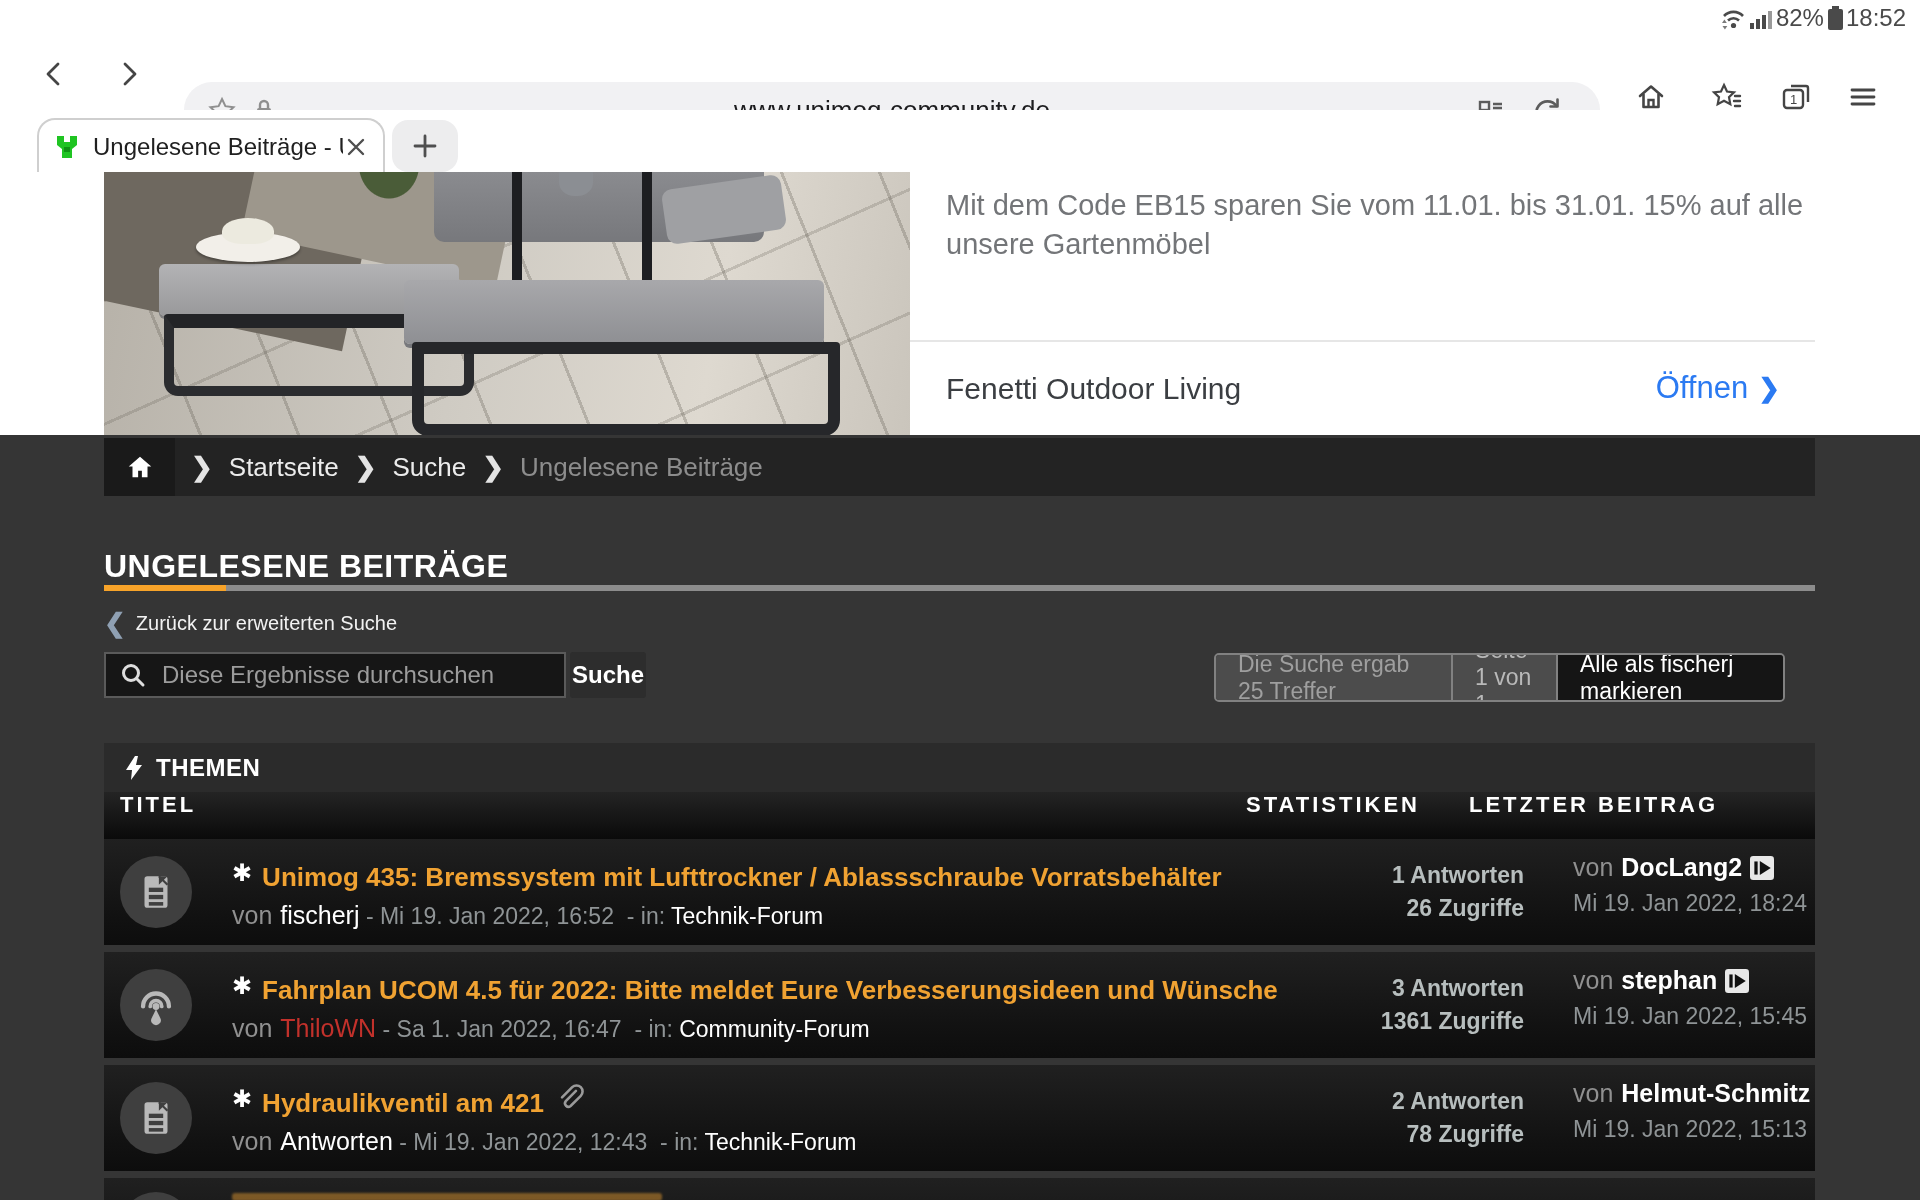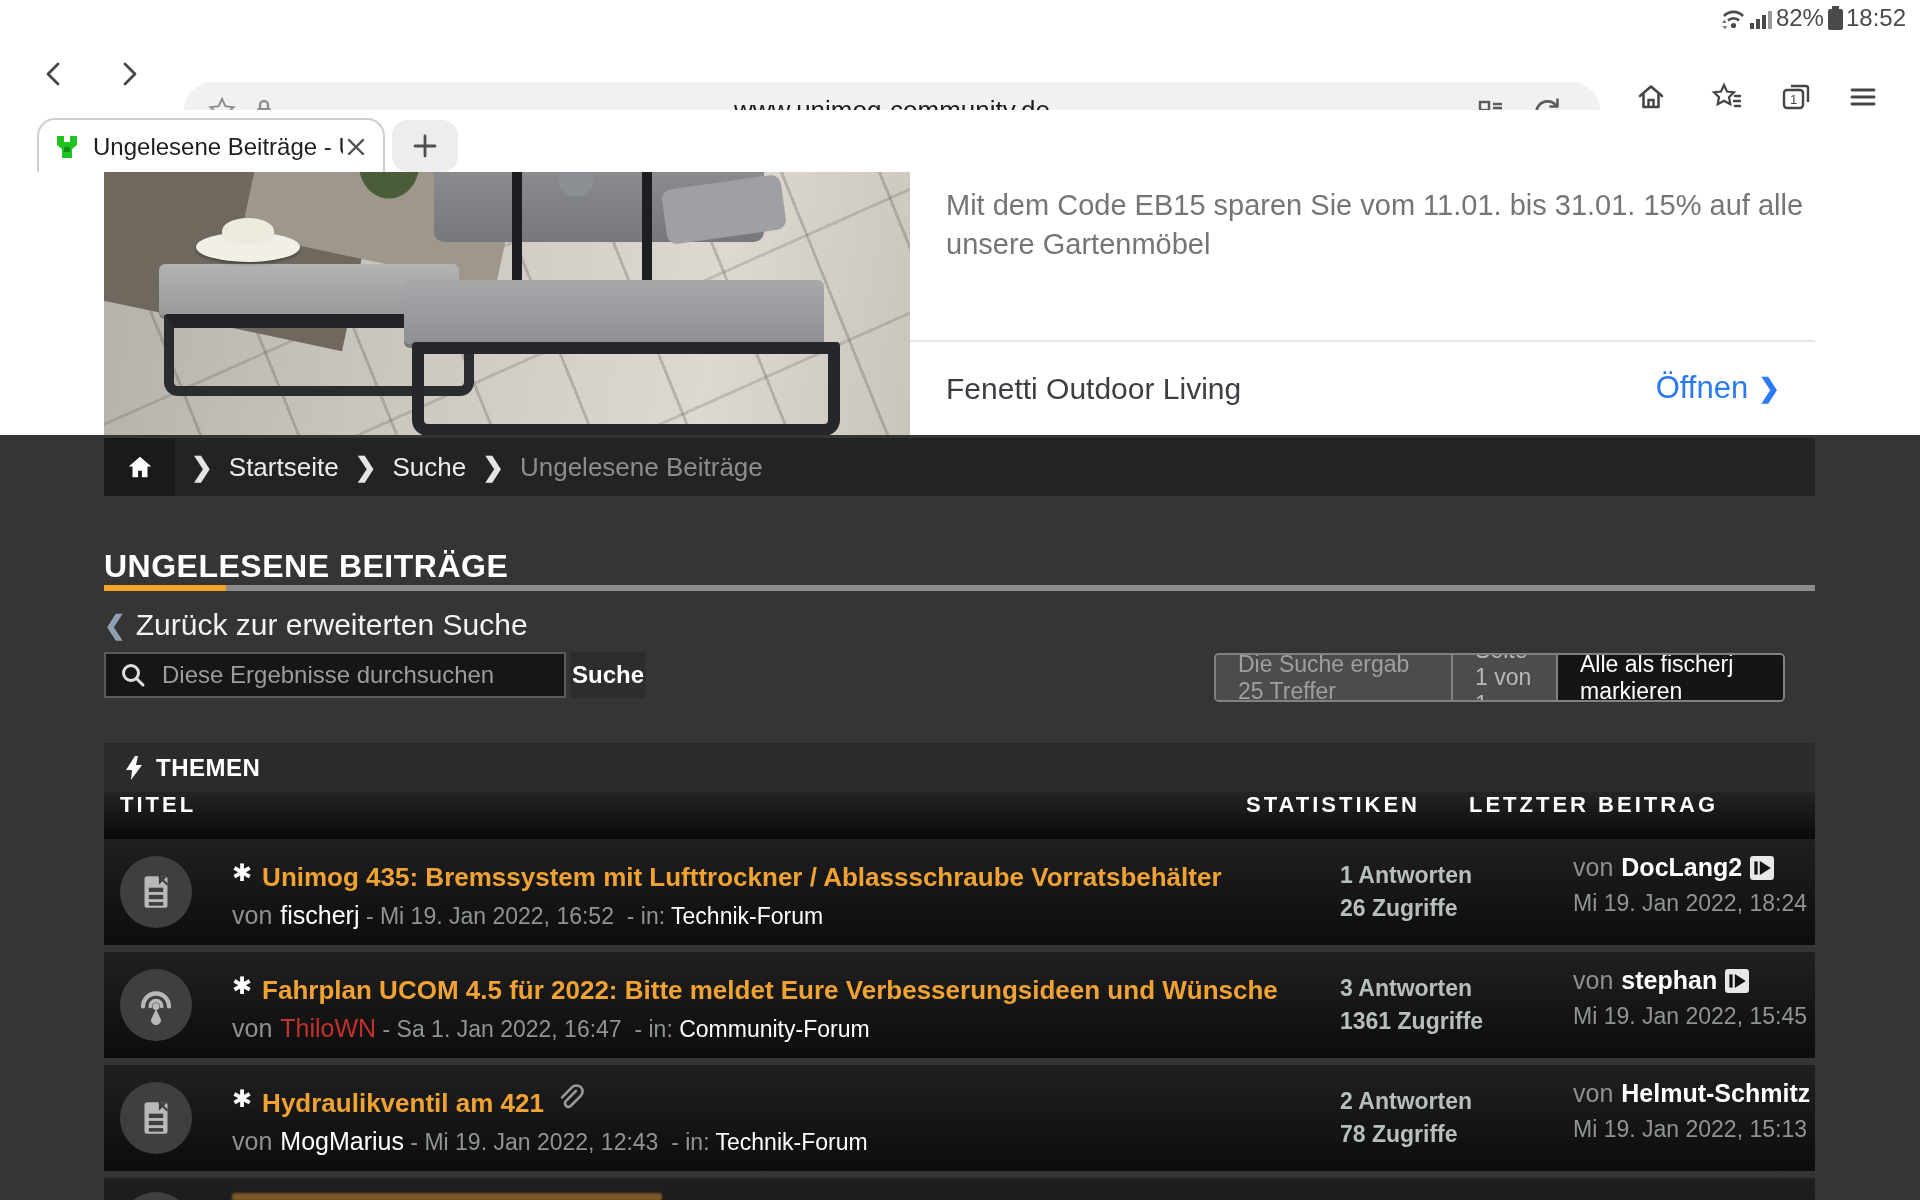--- a/index.html
+++ b/index.html
@@ -63,21 +63,21 @@
   .crumb-home{width:71px;height:58px;background:#1a1a1a;display:flex;align-items:center;justify-content:center;}
   .crumb-sep{color:#e4e4e4;font-size:26px;font-weight:700;margin:0 16px;}
   .crumb-link{color:#ececec;font-size:26px;}
   .crumb-current{color:#8d8d8d;font-size:26px;}
 
   .h1{position:absolute;left:104px;top:113px;color:#fff;font-size:32px;font-weight:800;letter-spacing:.5px;}
   .h1-rule{position:absolute;left:104px;top:150px;width:1711px;height:6px;background:#8c8c8c;}
   .h1-rule .seg{position:absolute;left:0;top:0;width:122px;height:6px;background:#f7a329;}
   .backlink{position:absolute;left:104px;top:173px;display:flex;align-items:center;gap:10px;}
   .backlink .chev{color:#8fa0b3;font-size:26px;font-weight:700;}
-  .backlink .txt{color:#f2f2f2;font-size:30px;}
+  .backlink .txt{color:#f2f2f2;font-size:20px;}
 
   .searchbox{position:absolute;left:104px;top:217px;width:462px;height:46px;background:#161616;border:2px solid #5a5a5a;
              box-sizing:border-box;display:flex;align-items:center;padding-left:12px;gap:12px;}
   .searchbox input{background:transparent;border:none;outline:none;color:#e0e0e0;font-size:24px;width:380px;font-family:inherit;}
   .searchbox input::placeholder{color:#9c9c9c;}
   .suche-btn{position:absolute;left:570px;top:217px;width:76px;height:46px;background:#2d2d2d;color:#fff;font-size:24px;font-weight:700;
              display:flex;align-items:center;justify-content:center;border-radius:3px;}
   .segctl{position:absolute;left:1214px;top:218px;height:49px;display:flex;border:2px solid #818181;border-radius:5px;overflow:hidden;box-sizing:border-box;}
   .seg{display:flex;align-items:center;justify-content:center;font-size:23px;font-weight:400;padding:0 22px;box-sizing:border-box;}
   .seg1{width:235px;background:#4c4c4c;color:#9f9f9f;}
@@ -99,21 +99,21 @@
           display:flex;align-items:center;justify-content:center;}
   .rmain{position:absolute;left:128px;top:14px;width:1060px;}
   .rtitle{display:flex;align-items:center;gap:10px;}
   .rtitle .star{color:#fff;font-size:24px;}
   .rtitle .ttl{color:#f0a232;font-size:26px;font-weight:700;white-space:nowrap;margin-top:9px;}
   .rby{margin-top:8px;font-size:23px;color:#8f9496;}
   .rby .von{color:#909090;margin-right:8px;font-size:25px;}
   .rby .usr{color:#fff;font-size:25px;}
   .rby .usr.red{color:#c2312b;}
   .rby .frm{color:#fff;}
-  .rstats{position:absolute;left:1236px;top:20px;width:184px;text-align:left;color:#b7bebe;font-size:23px;font-weight:700;line-height:33px;}
+  .rstats{position:absolute;left:1236px;top:20px;width:184px;text-align:right;color:#b7bebe;font-size:23px;font-weight:700;line-height:33px;}
   .rlast{position:absolute;left:1469px;top:14px;width:340px;}
   .rlast .l1{display:flex;align-items:center;gap:8px;}
   .rlast .von{color:#909090;font-size:25px;}
   .rlast .usr{color:#fff;font-size:25px;font-weight:bold;}
   .rlast .l2{margin-top:8px;color:#8f9496;font-size:23px;}
   .hint{position:absolute;left:128px;top:15px;width:430px;height:8px;background:#f0a232;opacity:.45;border-radius:3px;filter:blur(1px);}
 </style>
 </head>
 <body>
 
@@ -388,21 +388,21 @@
     </div>
     <div class="rmain">
       <div class="rtitle">
         <span class="star">✱</span>
         <span class="ttl">Hydraulikventil am 421</span>
         <svg class="clip" width="30" height="30" viewBox="0 0 28 28" style="display: block;">
                 <use href="#i-clip"></use>
               </svg>
       </div>
       <div class="rby">
-        <span class="von">von</span><span class="usr">MogMarius</span>
+        <span class="von">von</span><span class="usr">Antworten</span>
         <span> - Mi 19. Jan 2022, 12:43 </span>
         <span>&nbsp;</span><span>- in: </span>
         <span class="frm">Technik-Forum</span>
       </div>
     </div>
     <div class="rstats">
       <div>2 Antworten</div>
       <div>78 Zugriffe</div>
     </div>
     <div class="rlast">

